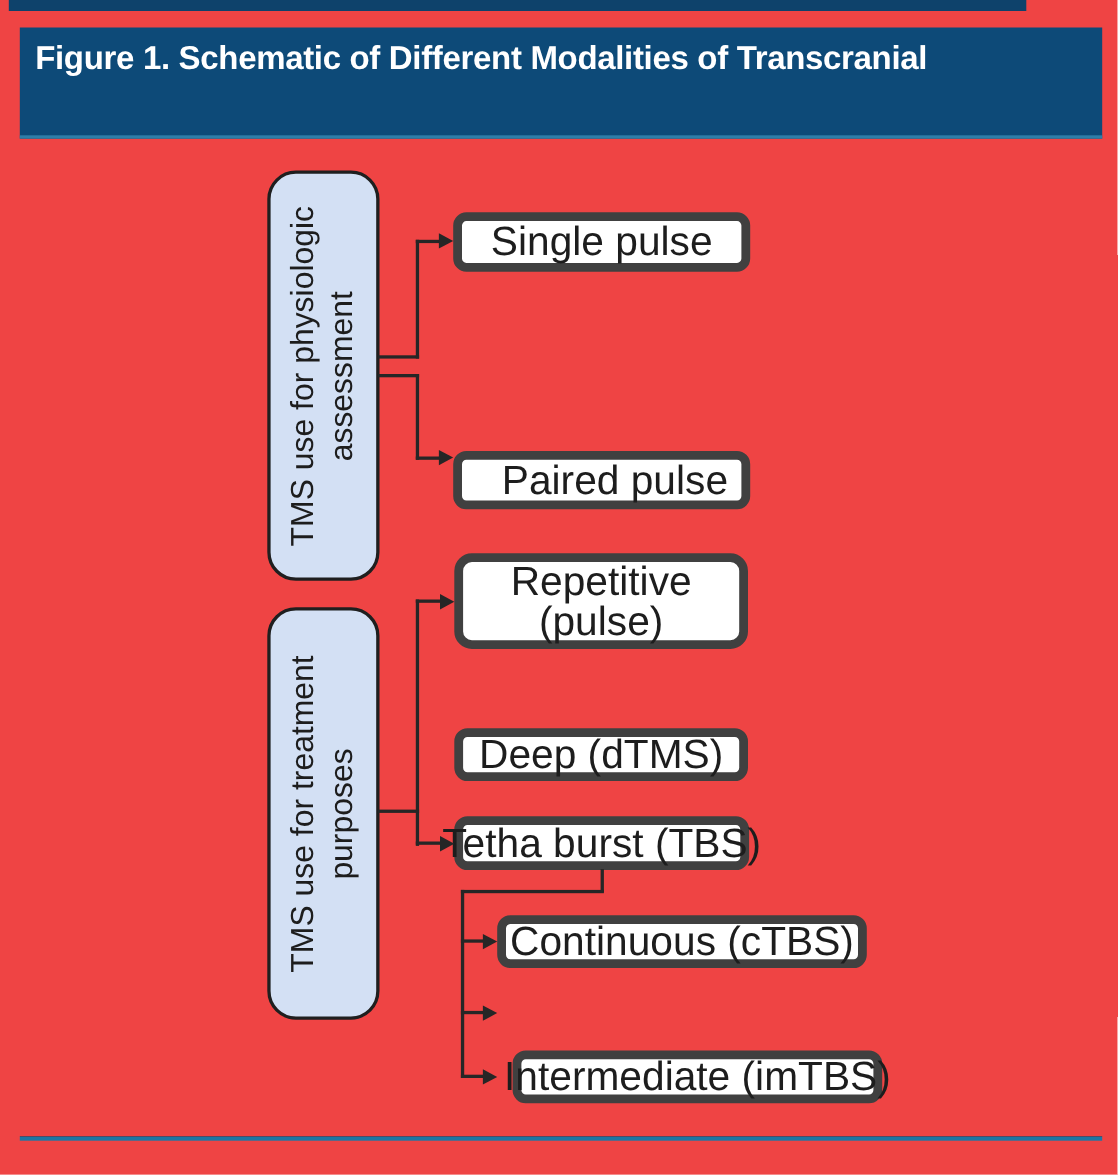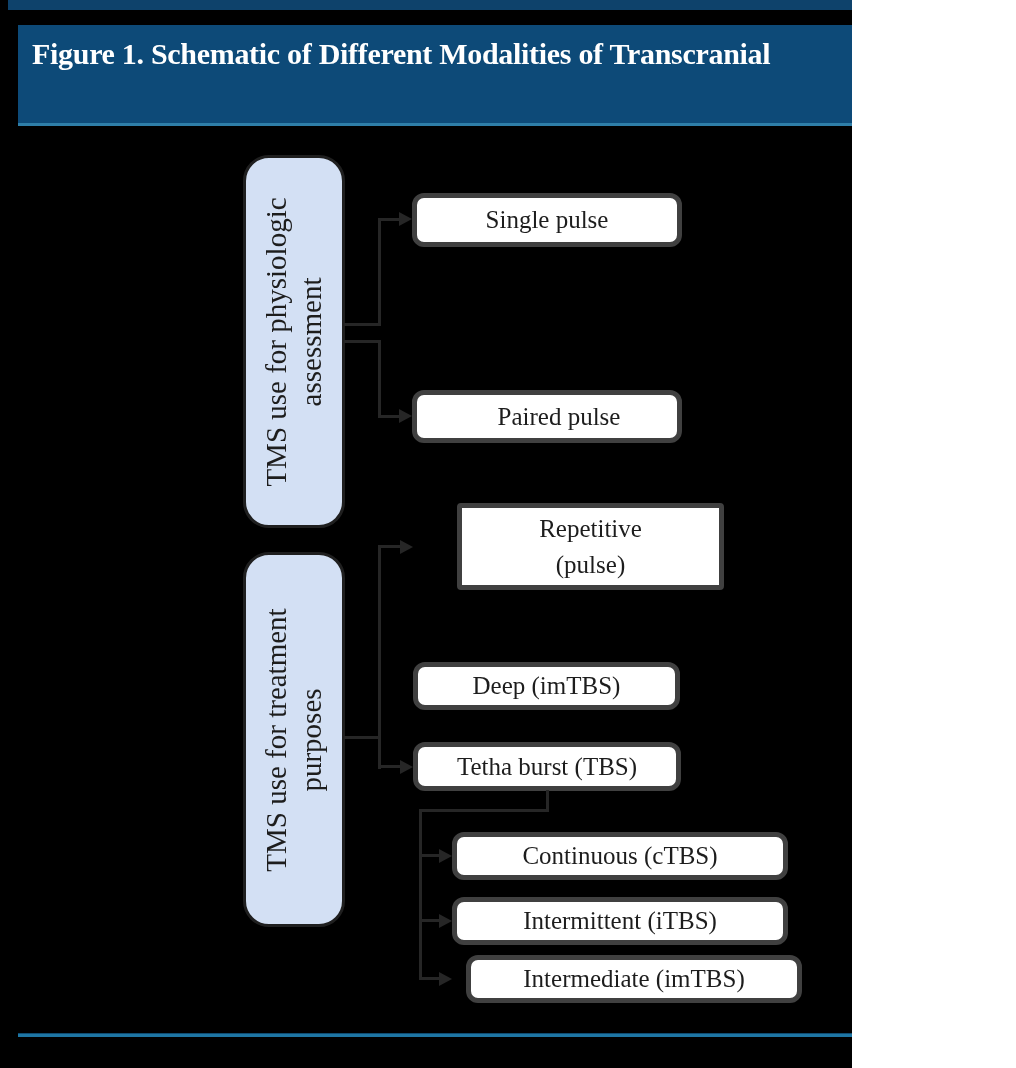--- a/index.html
+++ b/index.html
@@ -1,22 +1,22 @@
 <!DOCTYPE html>
 <html><head>
 <meta charset="utf-8">
 <style>
   html, body { margin: 0; padding: 0; background: #ffffff; }
   .page {
     position: relative;
-    width: 852px;
+    width: 1016px;
     height: 1068px;
-    background: #000000;
+    background: #ef4444;
     overflow: hidden;
-    font-family: Liberation Serif, serif;
+    font-family: Liberation Sans, sans-serif;
   }
 
   
   .top-bar {
     position: absolute;
     left: 8px; top: 0; width: 925px; height: 10px;
     background: #0e426b;
   }
   .banner {
     position: absolute;
@@ -51,31 +51,31 @@
   }
   .rot-physio { width: 367px; }
   .rot-treat  { width: 369px; }
   .rot span { display: block; }
 
   
   .node {
     position: absolute;
     box-sizing: border-box;
     background: #ffffff;
-    border: 5px solid #404040;
+    border: 8px solid #404040;
     border-radius: 12px;
     display: flex; flex-direction: column;
     align-items: center; justify-content: center;
     text-align: center;
-    font-size: 25px; line-height: 36px; color: #1d1d1d;
+    font-size: 37px; line-height: 36px; color: #1d1d1d;
     white-space: nowrap;
   }
   .n-single       { left: 412px; top: 193px; width: 270px; height: 54px; }
-  .n-paired       { left: 412px; top: 390px; width: 270px; height: 53px; padding-left: 24px; }
-  .n-repetitive   { left: 413px; top: 503px; width: 267px; height: 87px; border-radius: 4px; margin-left: 44px; }
+  .n-paired       { left: 412px; top: 410px; width: 270px; height: 53px; padding-left: 24px; }
+  .n-repetitive   { left: 413px; top: 503px; width: 267px; height: 87px; border-radius: 16px; }
   .n-deep         { left: 413px; top: 662px; width: 267px; height: 48px; }
   .n-theta        { left: 413px; top: 742px; width: 268px; height: 49px; }
   .n-continuous   { left: 452px; top: 832px; width: 336px; height: 48px; text-align: center; }
   .n-intermittent { left: 452px; top: 897px; width: 336px; height: 48px; }
   .n-intermediate { left: 452px; top: 955px; width: 336px; height: 48px; margin-left: 14px; }
 
   
   .ln { position: absolute; background: #262626; }
   .ah {
     position: absolute; width: 0; height: 0;
@@ -122,30 +122,27 @@
     <span>Single pulse</span>
   </div>
   <div class="node n-paired">
     <span>Paired pulse</span>
   </div>
   <div class="node n-repetitive">
     <span>Repetitive</span>
     <span>(pulse)</span>
   </div>
   <div class="node n-deep">
-    <span>Deep (imTBS)</span>
+    <span>Deep (dTMS)</span>
   </div>
   <div class="node n-theta">
     <span>Tetha burst (TBS)</span>
   </div>
   <div class="node n-continuous">
     <span>Continuous (cTBS)</span>
-  </div>
-  <div class="node n-intermittent">
-    <span>Intermittent (iTBS)</span>
   </div>
   <div class="node n-intermediate">
     <span>Intermediate (imTBS)</span>
   </div>
 
   <div class="ln" style="left:344px; top:323px; width:37px; height:3px;"></div>
   <div class="ln" style="left:378px; top:218px; width:3px; height:108px;"></div>
   <div class="ln" style="left:378px; top:218px; width:24px; height:3px;"></div>
   <div class="ah" style="left:399px; top:212px;"></div>
 

